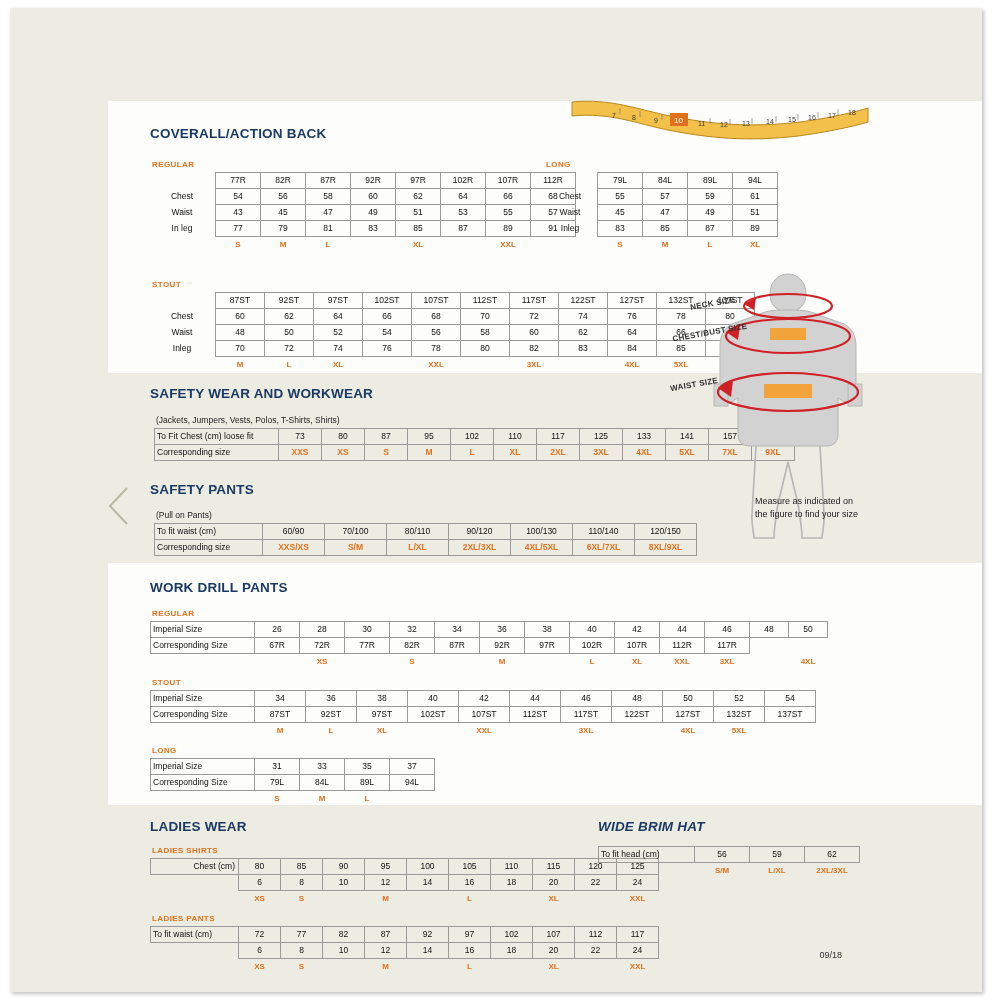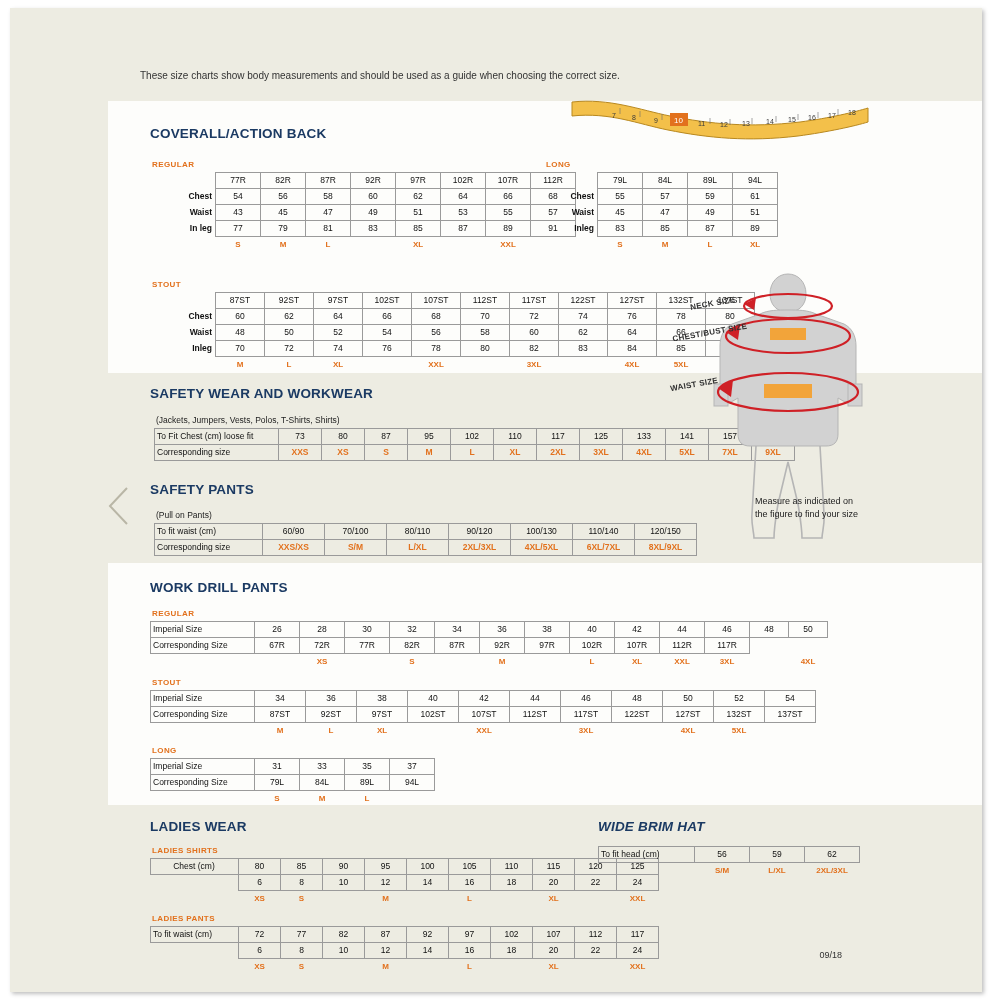--- a/index.html
+++ b/index.html
@@ -15,21 +15,21 @@
   .content{position:absolute;left:0;top:0;width:972px;height:984px;}
 
   h1.title{position:absolute;left:128px;top:22px;margin:0;font-size:33px;font-weight:bold;color:#1b3a63;letter-spacing:-0.5px;font-family:"Liberation Sans",sans-serif;}
   .subtitle{position:absolute;left:130px;top:62px;font-size:10px;color:#333;}
   .sect{position:absolute;font-size:13.5px;font-weight:bold;color:#1b3a63;letter-spacing:.2px;}
   .sublbl{position:absolute;font-size:8px;font-weight:bold;color:#e2711d;letter-spacing:.4px;}
   .note{position:absolute;font-size:8.5px;color:#222;}
 
   table.t{position:absolute;border-collapse:collapse;font-size:8.5px;color:#111;}
   table.t td{border:1px solid #9a9a9a;padding:1px 3px;text-align:center;height:13px;line-height:13px;white-space:nowrap;}
-  table.t td.rh{text-align:right;font-weight:bold;border:none;padding-left:2px;}
+  table.t td.rh{text-align:center;font-weight:normal;border:none;padding-left:2px;}
   table.t td.blank{border:none;}
   table.t td.size{border:none;color:#e2711d;font-weight:bold;font-size:8px;}
 
   .measure{position:absolute;font-size:9px;color:#222;line-height:13px;}
   .dateline{position:absolute;right:140px;bottom:32px;font-size:9px;color:#333;}
 
   .figwrap{position:absolute;left:668px;top:258px;width:300px;height:290px;}
   .taglbl{position:absolute;font-size:8px;font-weight:bold;color:#333;letter-spacing:.3px;}
   .tape{position:absolute;left:560px;top:88px;width:300px;height:60px;}
   .arrowmark{position:absolute;left:97px;top:478px;width:22px;height:40px;}
@@ -41,21 +41,20 @@
   <div class="sheet">
     <div class="leftband"></div>
     <div class="topband"></div>
     <div class="whitecol"></div>
     <div class="band2"></div>
     <div class="whitecol2"></div>
     <div class="band3"></div>
 
     <div class="content">
 
-      <div class="subtitle">These size charts show body measurements and should be used as a guide when choosing the correct size.</div>
 
       <svg class="tape" viewBox="0 0 300 60">
         <path d="M2,6 C40,2 70,14 100,20 C140,28 180,32 230,26 C260,22 285,16 298,12 L298,26 C285,30 258,36 228,40 C178,46 138,42 98,34 C68,28 40,16 2,20 Z" fill="#f3c04a" stroke="#b8881f" stroke-width="1"></path>
         <g fill="#3a3a3a" font-size="7" font-family="Liberation Sans, sans-serif">
           <text x="42" y="22">7</text>
             <text x="62" y="24">8</text>
             <text x="84" y="27">9</text>
           <text x="128" y="30">11</text>
             <text x="150" y="31">12</text>
             <text x="172" y="30">13</text>
@@ -484,21 +483,21 @@
           <td class="size"></td>
         </tr>
       </tbody>
         </table>
 
       <div class="sect" style="left:140px;top:811px;">LADIES WEAR</div>
       <div class="sublbl" style="left:142px;top:838px;">LADIES SHIRTS</div>
       <table class="t" style="left:140px;top:850px;">
         <tbody>
             <tr>
-          <td class="rh" style="width:82px;text-align:center;font-weight:normal;border:1px solid #9a9a9a;">Chest (cm)</td>
+          <td class="rh" style="width:82px;text-align:right;font-weight:normal;border:1px solid #9a9a9a;">Chest (cm)</td>
           <td style="width:35px;">80</td>
           <td style="width:35px;">85</td>
           <td style="width:35px;">90</td>
           <td style="width:35px;">95</td>
           <td style="width:35px;">100</td>
           <td style="width:35px;">105</td>
           <td style="width:35px;">110</td>
           <td style="width:35px;">115</td>
           <td style="width:35px;">120</td>
           <td style="width:35px;">125</td>

